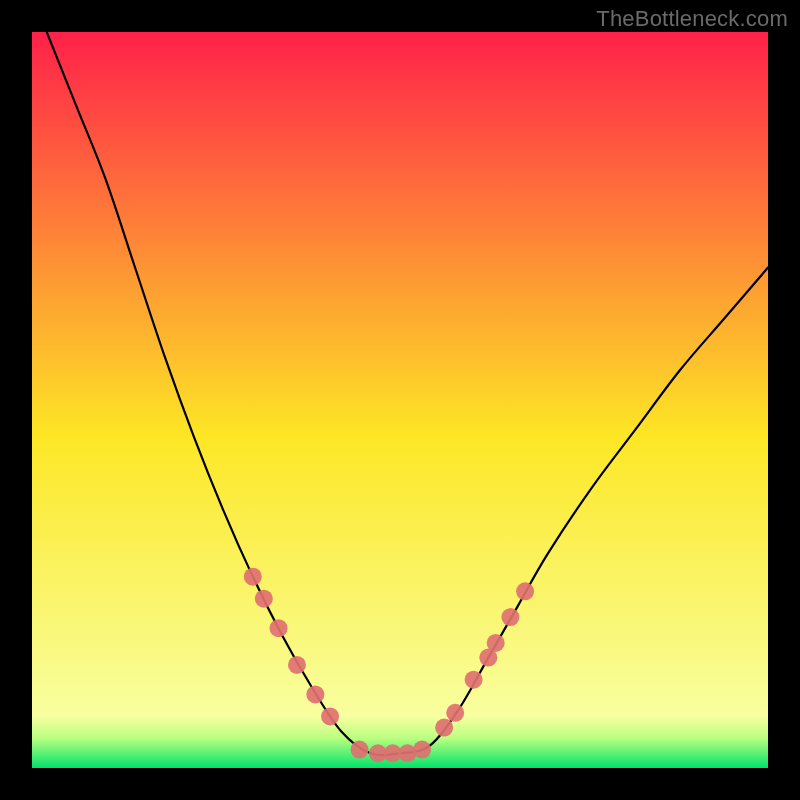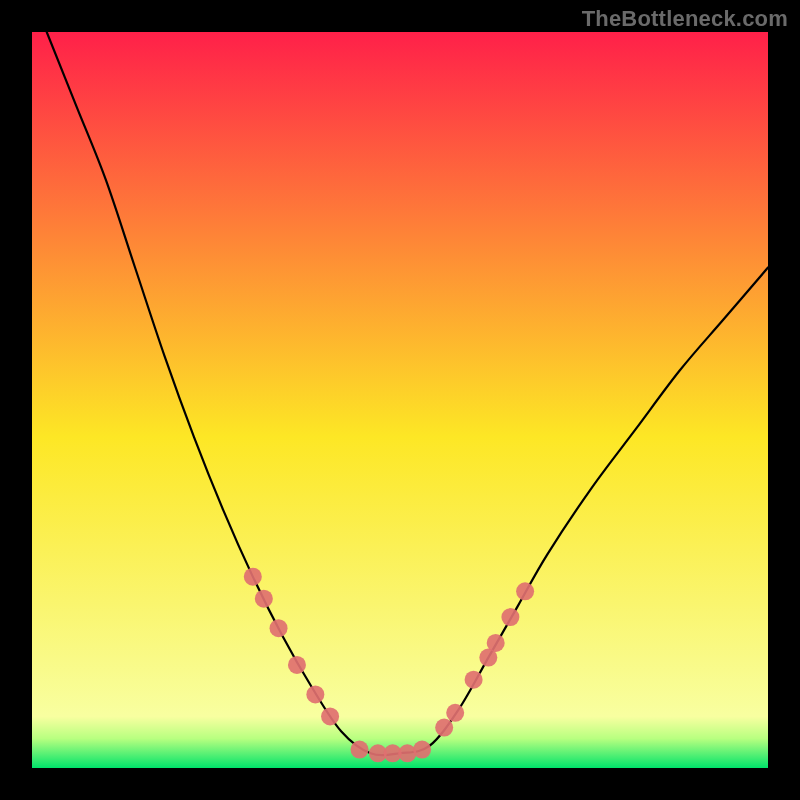--- a/index.html
+++ b/index.html
@@ -1,17 +1,17 @@
 <!DOCTYPE html>
 <html><head>
 <meta charset="utf-8">
 <style>
   html,body{margin:0;padding:0;width:800px;height:800px;background:#000;overflow:hidden;font-family:Arial,Helvetica,sans-serif}
   .stage{position:relative;width:800px;height:800px}
-  .watermark{position:absolute;top:6px;right:12px;color:#6a6a6a;font-size:22px;font-weight:700;letter-spacing:.2px;z-index:5}
+  .watermark{position:absolute;top:6px;right:12px;color:#6a6a6a;font-size:22px;font-weight:400;letter-spacing:.2px;z-index:5}
   .plot{position:absolute;top:32px;left:32px;width:736px;height:736px;overflow:visible}
   svg{width:736px;height:736px;display:block}
 </style>
 </head>
 <body>
 <div class="stage">
   <div class="watermark">TheBottleneck.com</div>
   <div class="plot">
     <svg id="svg" viewBox="0 0 736 736">
         <defs>

